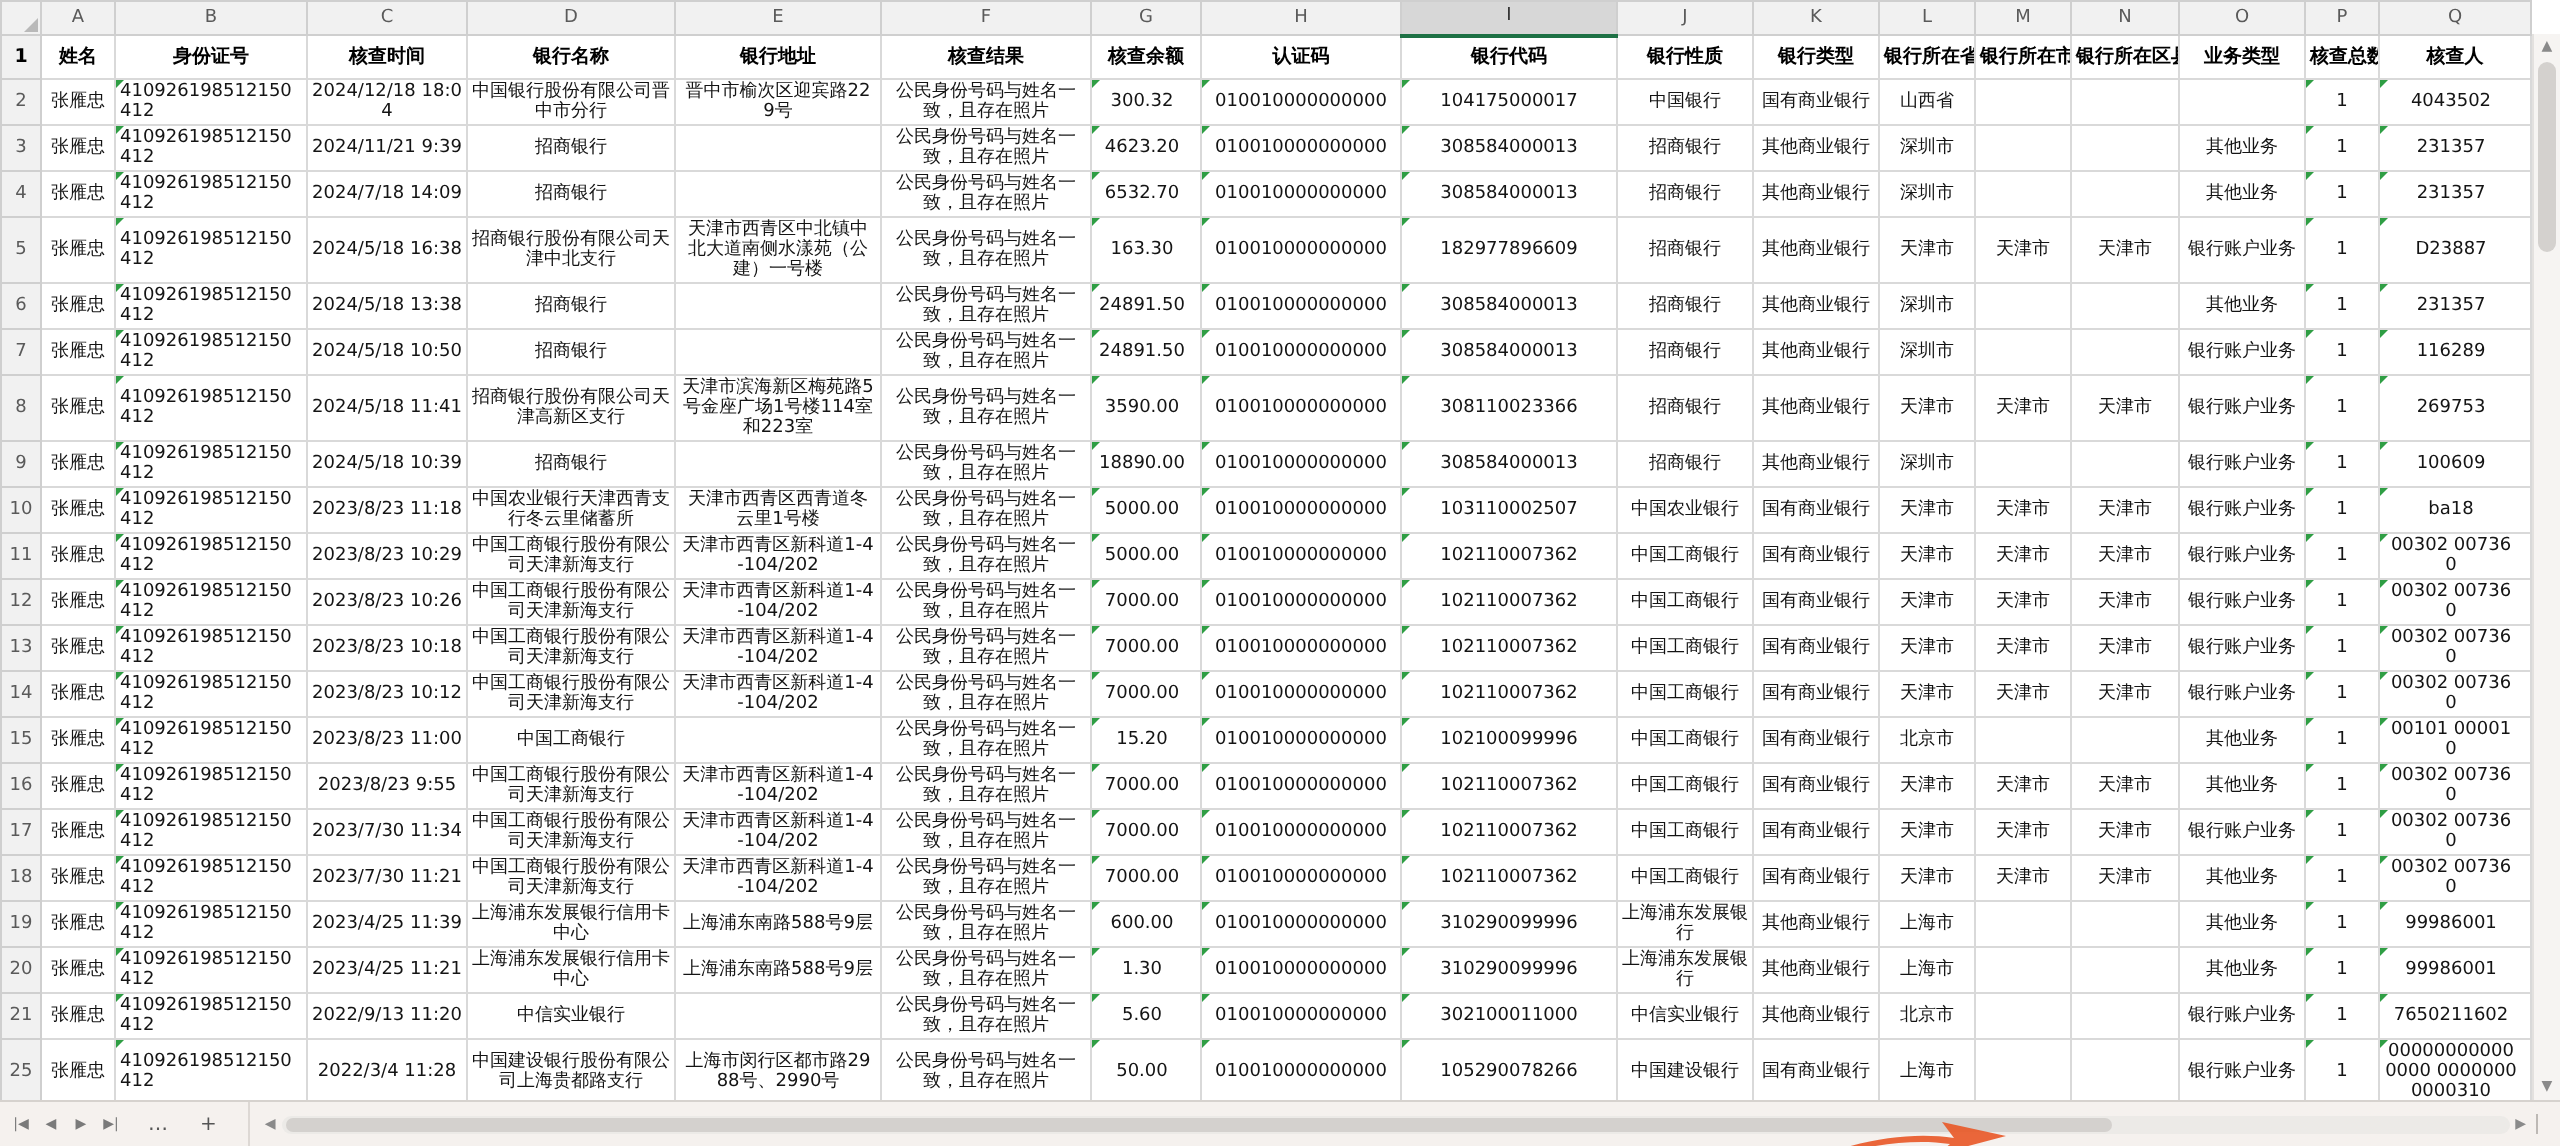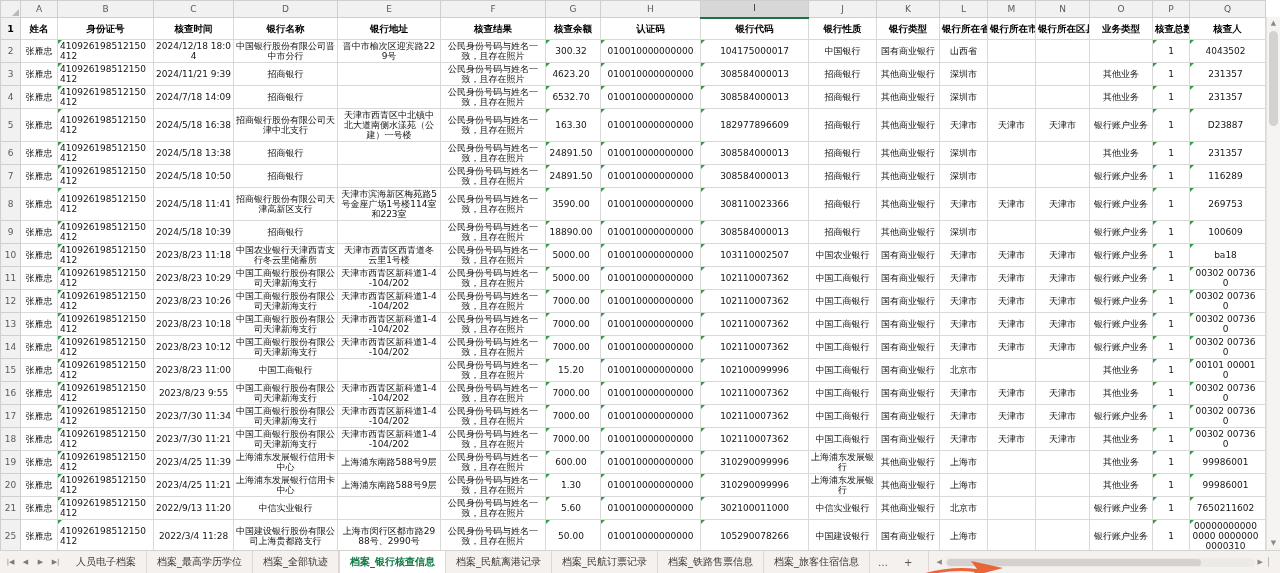--- a/index.html
+++ b/index.html
@@ -562,30 +562,20 @@
     <div class="arrow down">▼</div>
   </div>
 
   <div class="tabbar">
     <div class="navs">
       <span class="navbtn">|◀</span>
       <span class="navbtn">◀</span>
       <span class="navbtn">▶</span>
       <span class="navbtn">▶|</span>
     </div>
-    <div id="tabs" style="display:flex">
-        <div class="tab">人员电子档案</div>
-        <div class="tab">档案_最高学历学位</div>
-        <div class="tab">档案_全部轨迹</div>
-        <div class="tab active">档案_银行核查信息</div>
-        <div class="tab">档案_民航离港记录</div>
-        <div class="tab">档案_民航订票记录</div>
-        <div class="tab">档案_铁路售票信息</div>
-        <div class="tab">档案_旅客住宿信息</div>
-      </div>
     <div class="tab-more">…</div>
     <div class="tab-add">+</div>
     <div class="hscroll">
       <span class="harrow">◀</span>
       <div class="track">
         <div class="hthumb"></div>
       </div>
       <span class="harrow">▶</span>
       <span class="endcap"></span>
     </div>

